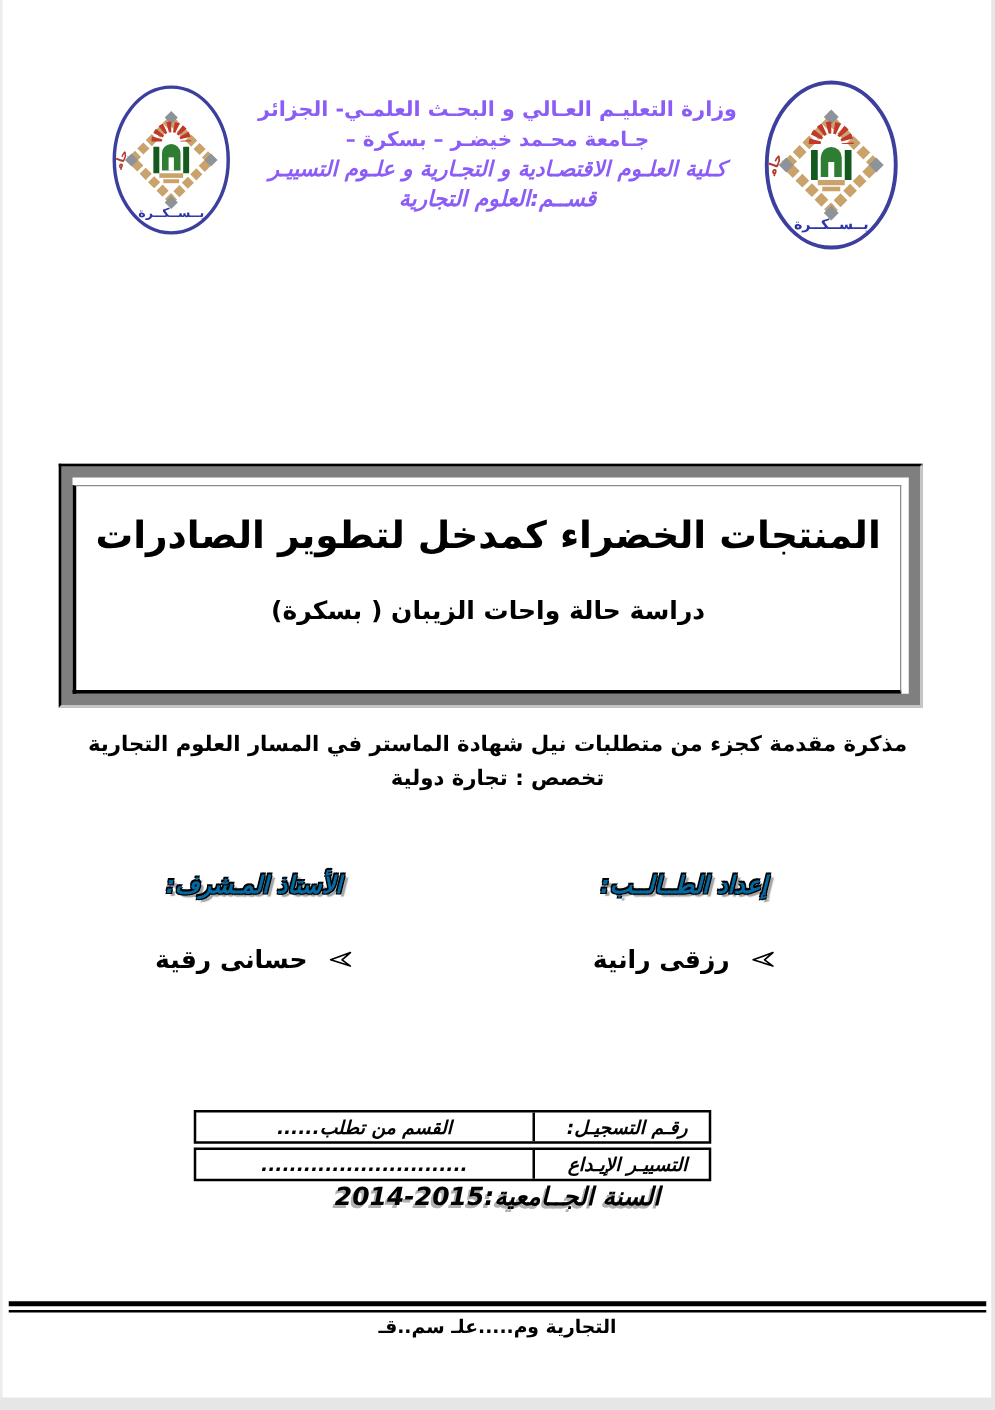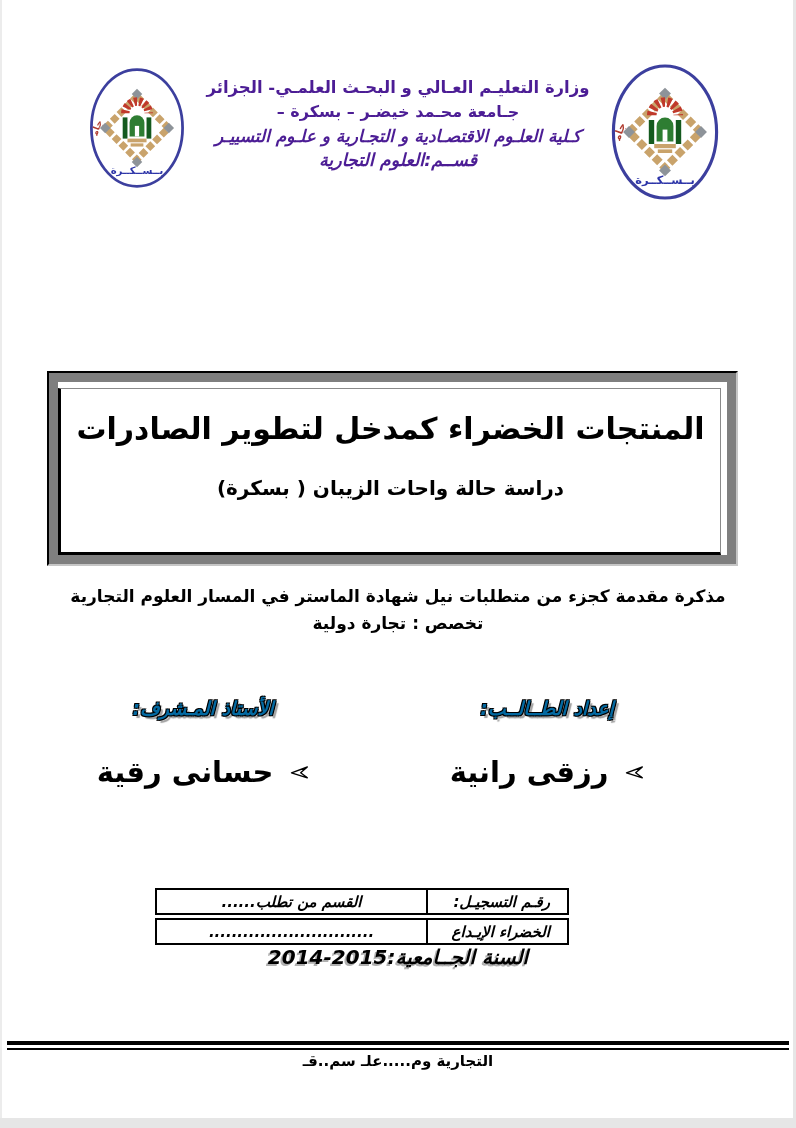--- a/index.html
+++ b/index.html
@@ -3,21 +3,21 @@
 <meta charset="utf-8">
 <style>
   html,body{margin:0;padding:0;}
   body{width:796px;height:1128px;background:#ffffff;font-family:"DejaVu Sans",sans-serif;}
   .page{position:relative;width:796px;height:1128px;background:#fff;overflow:hidden;direction:rtl;}
   .edge-left{position:absolute;left:0;top:0;width:2px;height:100%;background:#ececec;}
   .edge-right{position:absolute;right:0;top:0;width:3px;height:100%;background:#e6e6e6;}
   .edge-bottom{position:absolute;left:0;bottom:0;width:100%;height:10px;background:#e6e6e6;}
 
   
-  .header-block{position:absolute;top:76px;left:170px;width:456px;text-align:center;color:#4c1d95;}
+  .header-block{position:absolute;top:76px;left:170px;width:456px;text-align:center;color:#8b5cf6;}
   .hl{line-height:24px;white-space:nowrap;}
   .hl1{font-size:16.5px;font-weight:bold;}
   .hl2{font-size:16px;font-weight:bold;}
   .hl3{font-size:17px;font-weight:bold;font-style:italic;}
   .hl4{font-size:17.5px;font-weight:bold;font-style:italic;}
 
   .logo{position:absolute;}
   .logo-left{left:84px;top:64px;width:106px;height:128px;}
   .logo-right{left:604px;top:60px;width:122px;height:144px;}
 
@@ -39,21 +39,21 @@
   
   .thesis-note{position:absolute;top:583px;left:0;width:100%;text-align:center;
     font-size:17px;font-weight:bold;line-height:27px;}
 
   
   .person{position:absolute;width:230px;text-align:center;}
   .person-student{left:432px;top:697px;}
   .person-supervisor{left:88px;top:697px;}
   .person-heading{font-size:19px;font-weight:bold;font-style:italic;color:#0369a1;white-space:nowrap;
     text-shadow:1px 1px 0 #000,-1px -1px 0 #000,1px -1px 0 #000,-1px 1px 0 #000,3px 3px 1px #a0a0a0;}
-  .person-name{margin-top:36px;font-size:29px;font-weight:bold;
+  .person-name{margin-top:36px;font-size:20px;font-weight:bold;
     display:flex;align-items:center;justify-content:center;gap:16px;direction:rtl;text-align:right;}
   .bullet{flex:0 0 auto;display:inline-block;width:20px;height:16px;}
 
   
   .reg-table{position:absolute;left:155px;top:888px;width:414px;direction:rtl;}
   .trow{display:flex;flex-direction:row;border:2px solid #000;height:27px;box-sizing:border-box;
     margin-bottom:3px;align-items:stretch;background:#fff;}
   .tlabel{flex:0 0 122px;border-left:2px solid #000;display:flex;align-items:center;
     padding-right:17px;font-size:15px;font-weight:bold;font-style:italic;white-space:nowrap;}
   .tvalue{flex:1 1 auto;display:flex;align-items:center;justify-content:center;
@@ -169,21 +169,21 @@
   </div>
 
   <div class="reg-table">
     <div class="trow">
       <div class="tlabel">رقـم التسجيـل:</div>
       <div class="tvalue">
         <span dir="ltr">......تطلب‎ من‎ القسم</span>
       </div>
     </div>
     <div class="trow">
-      <div class="tlabel">الخضراء الإيـداع</div>
+      <div class="tlabel">التسييـر الإيـداع</div>
       <div class="tvalue">.............................</div>
     </div>
   </div>
 
   <div class="acad-year">السنة الجــامعية:2015-2014</div>
 
   <div class="footer-rule"></div>
   <div class="footer-text" dir="ltr">قـ‎..‎سم‎ علـ‎.....‎وم‎ التجارية</div>
 </div>
 

